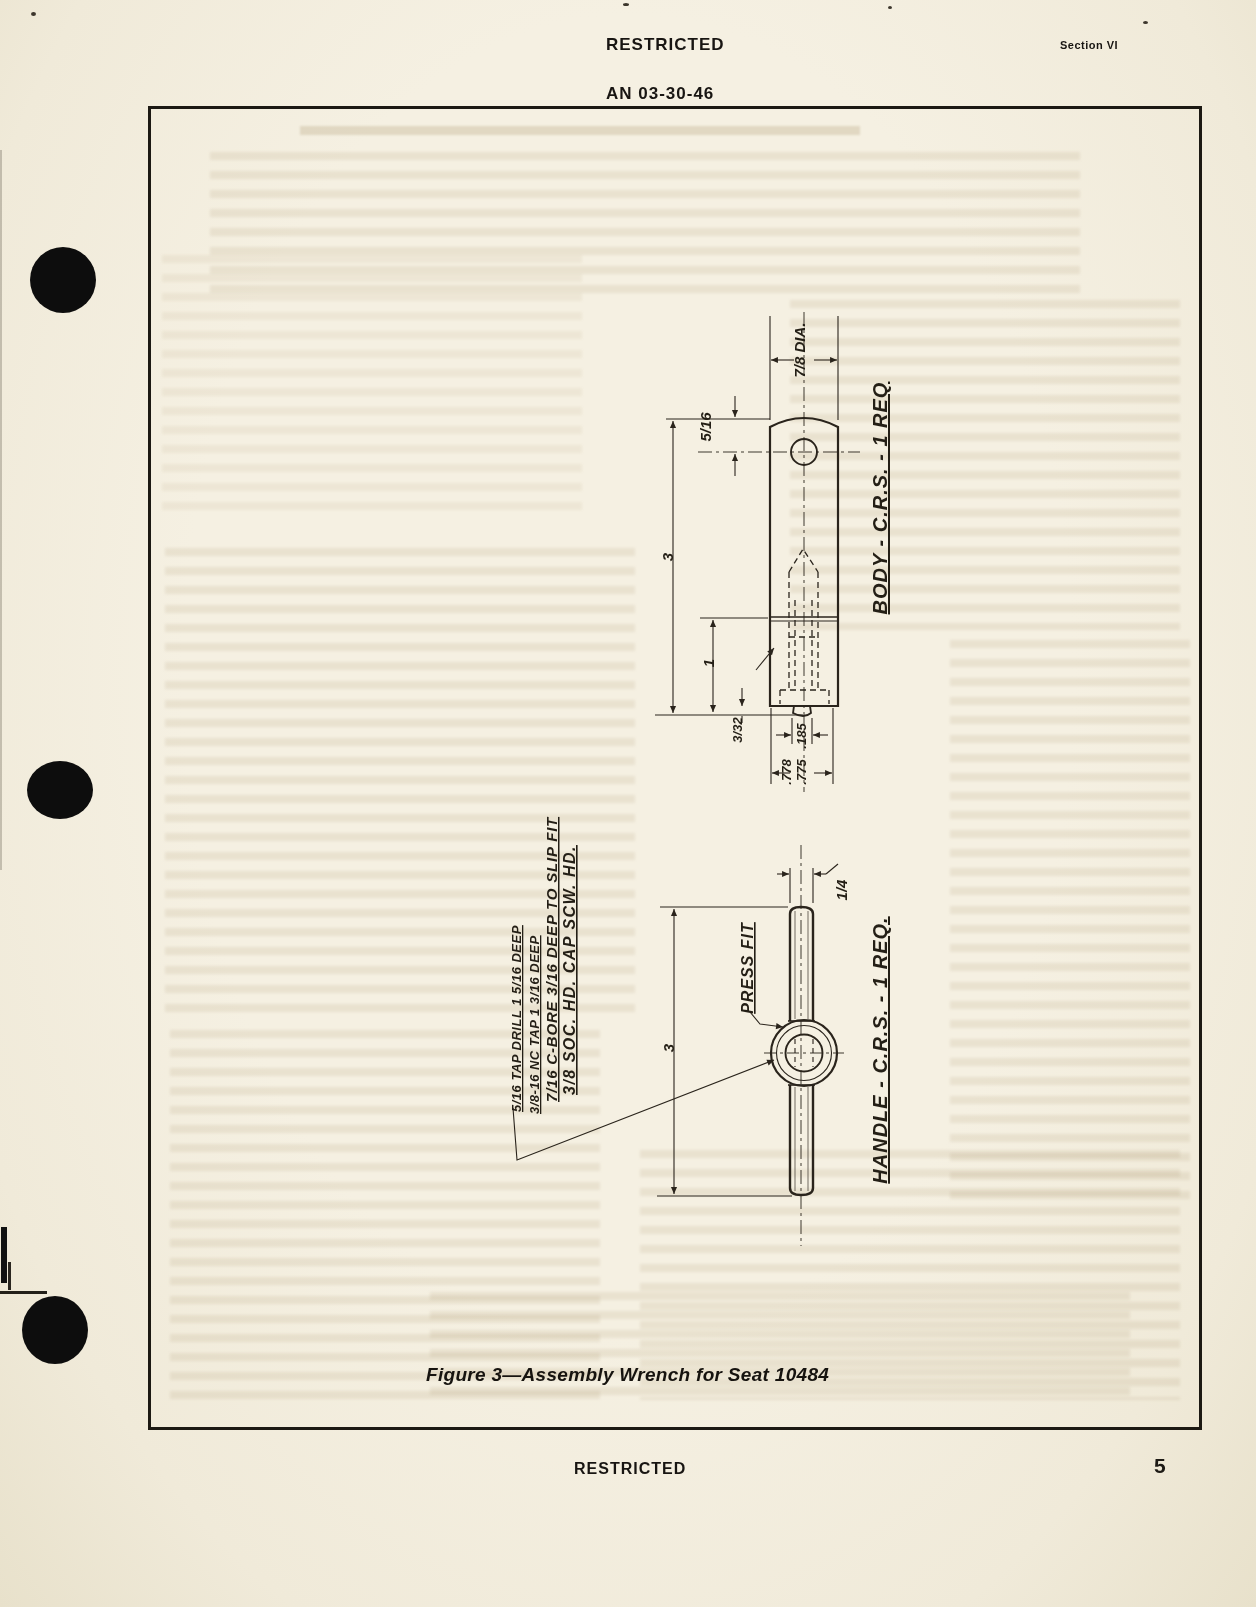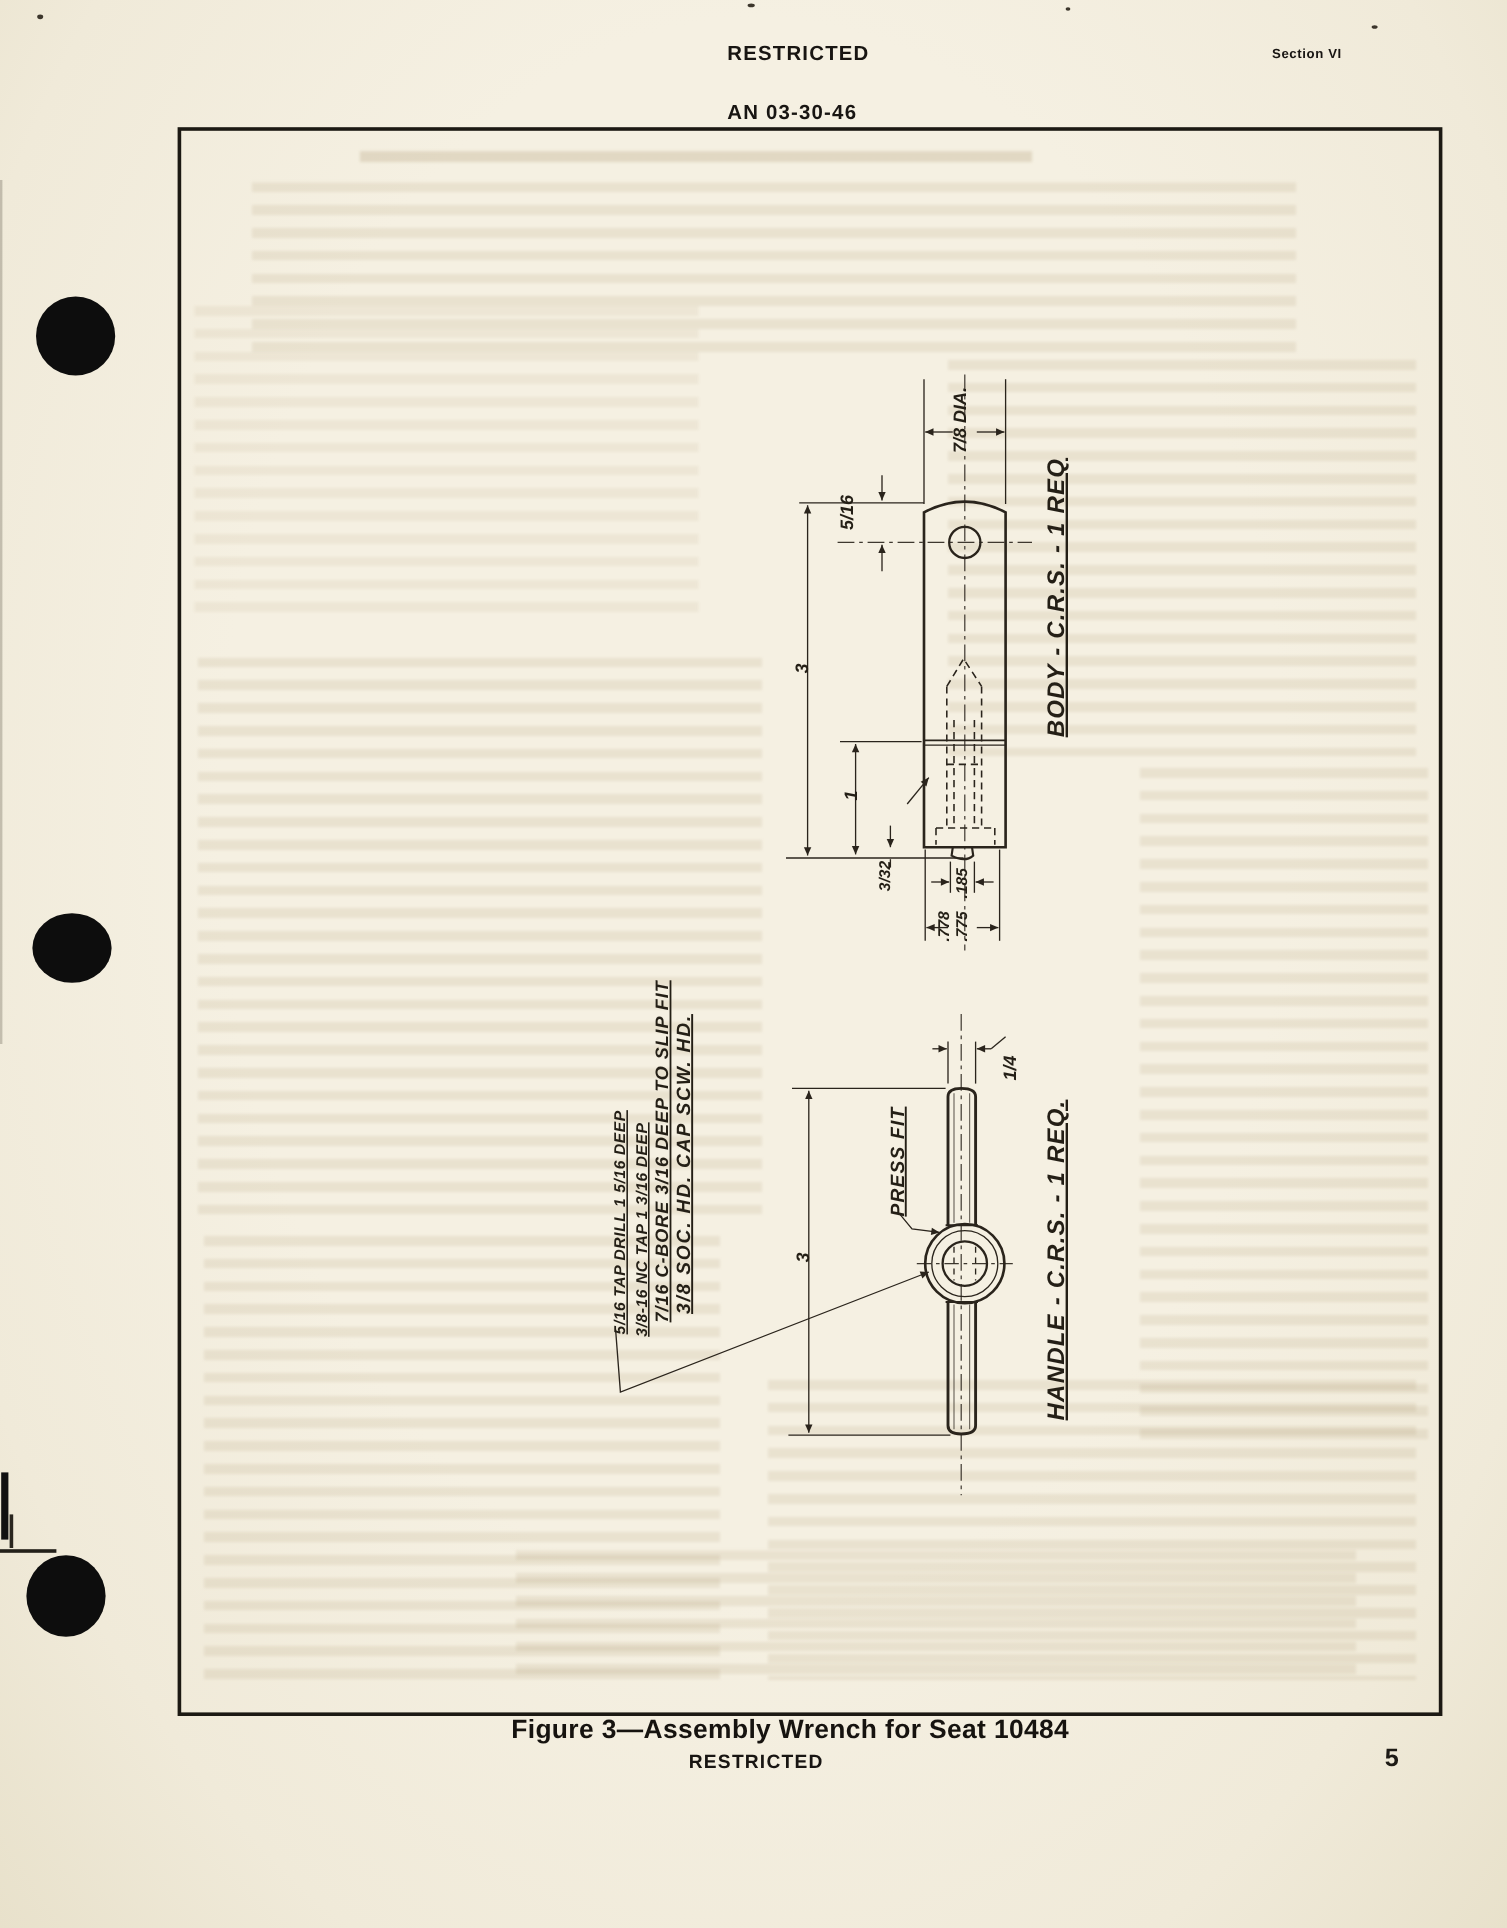--- a/index.html
+++ b/index.html
@@ -6,21 +6,21 @@
   .page{
     position:relative;width:1256px;height:1607px;overflow:hidden;
     background:radial-gradient(ellipse at 50% 42%, #f5f0e2 50%, #f0ead9 80%, #e8e1cb 100%);
     font-family:"Liberation Sans", sans-serif;color:#1d1a15;
   }
   .abs{position:absolute;}
   .printed{font-weight:700;letter-spacing:1px;color:#181512;}
   .hdr-restricted{left:606px;top:35px;font-size:17px;}
   .hdr-an{left:606px;top:61px;font-size:17px;margin-top:23px;}
   .hdr-section{left:1060px;top:39px;font-size:11px;letter-spacing:.5px;}
-  .ftr-caption{left:426px;top:1428px;font-size:22px;font-weight:700;letter-spacing:.3px;color:#16130f;}
+  .ftr-caption{left:426px;top:1364px;font-size:19px;font-weight:700;font-style:italic;letter-spacing:.3px;color:#16130f;}
   .ftr-restricted{left:574px;top:1460px;font-size:16px;}
   .ftr-page{left:1154px;top:1454px;font-size:21px;font-weight:700;}
   .figure-box{
     left:148px;top:106px;width:1048px;height:1318px;
     border:3px solid #1c1913;
   }
   .hole{background:#0d0d0d;border-radius:50%;}
   .hole1{left:30px;top:247px;width:66px;height:66px;}
   .hole2{left:27px;top:761px;width:66px;height:58px;}
   .hole3{left:22px;top:1296px;width:66px;height:68px;}

